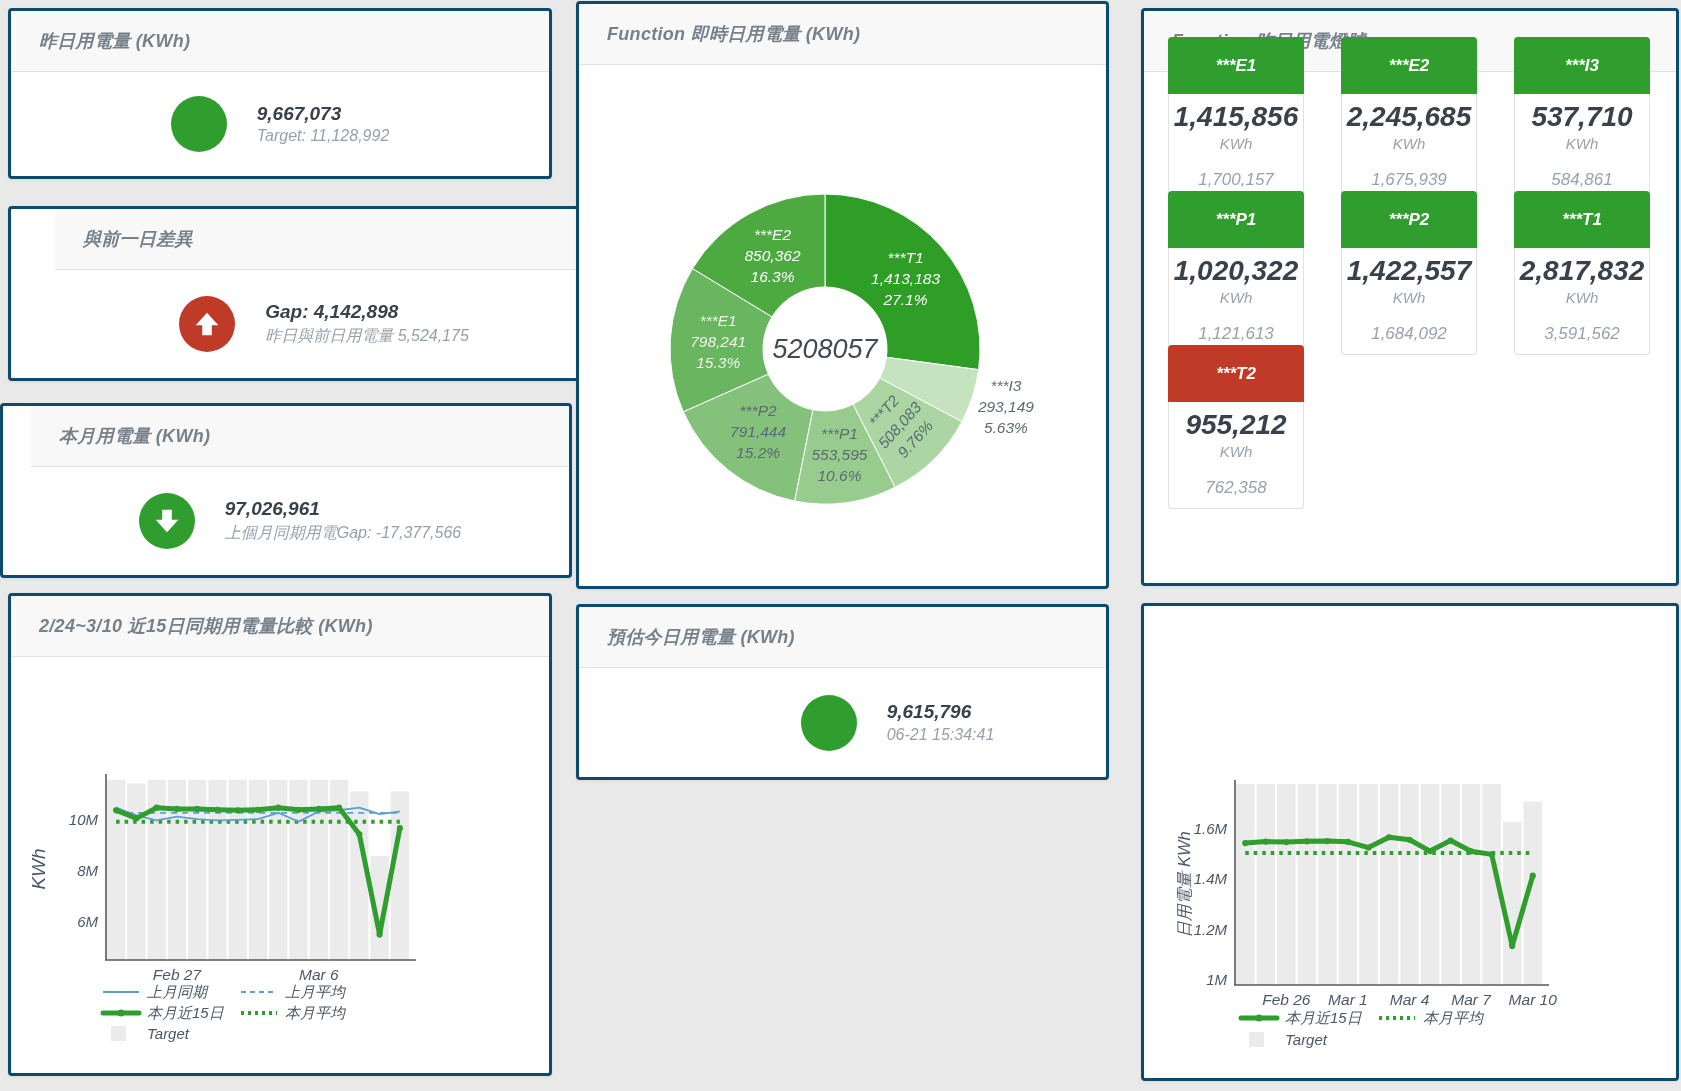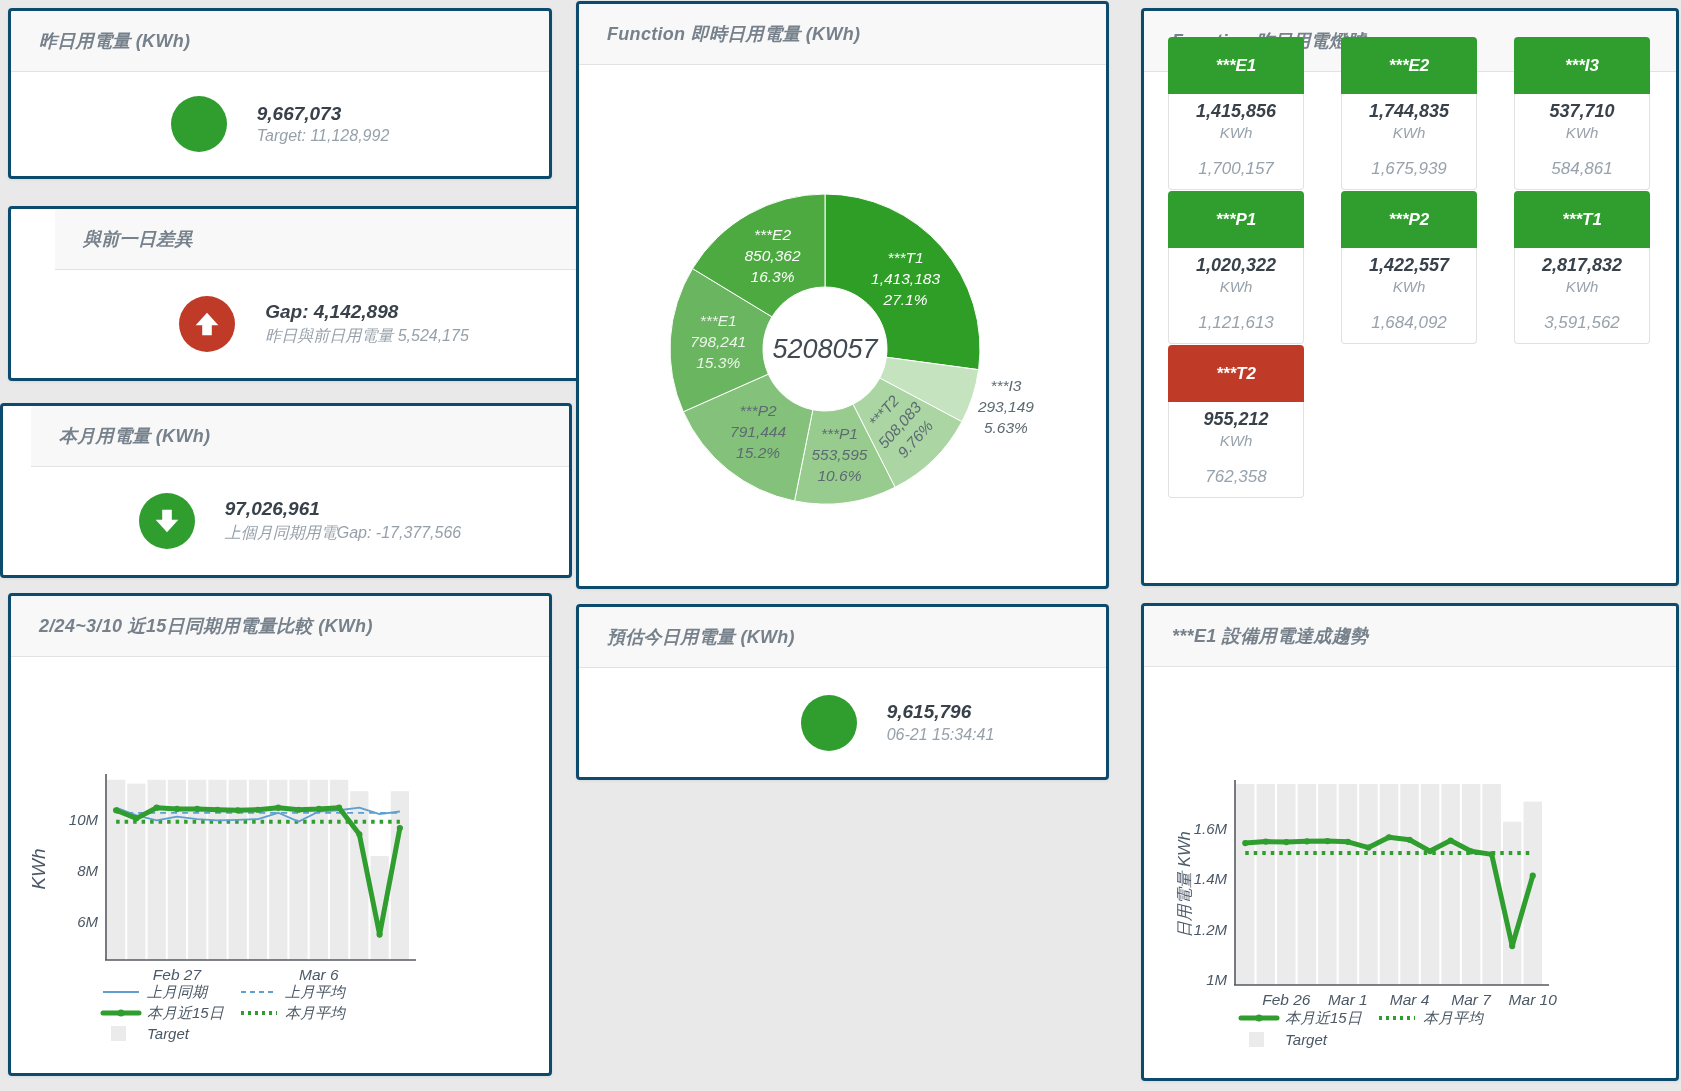--- a/index.html
+++ b/index.html
@@ -10,21 +10,21 @@
   .metric-body{display:flex;align-items:center;justify-content:center;height:calc(100% - 61px);gap:30px;}
   .shift-r{transform:translateX(55px);}
   .dot{width:56px;height:56px;border-radius:50%;display:flex;align-items:center;justify-content:center;flex:0 0 auto;}
   .dot svg{width:32px;height:32px;display:block;}
   .m-txt{min-width:0;}
   .m-val{font-size:19px;font-weight:bold;color:#39424b;line-height:1.15;}
   .m-sub{font-size:16px;color:#96a0aa;margin-top:3px;white-space:nowrap;}
   .tile{position:absolute;width:136px;}
   .tile-h{height:57px;border-radius:4px 4px 0 0;color:#fff;font-weight:bold;font-size:17px;text-align:center;line-height:57px;}
   .tile-b{background:#fff;border:1px solid #e1e1e1;border-top:none;border-radius:0 0 4px 4px;text-align:center;padding:7px 0 10px;}
-  .tile-v{font-size:18px;font-weight:bold;color:#39424b;}
+  .tile-v{font-size:28px;font-weight:bold;color:#39424b;}
   .tile-u{font-size:15px;color:#98a2ac;margin-top:2px;}
   .tile-t{font-size:17px;color:#98a2ac;margin-top:18px;}
   .chart-mount{position:absolute;left:0;top:61px;}
   svg text{font-family:"Liberation Sans","DejaVu Sans",sans-serif;}
 </style>
 </head>
 <body>
 
 <div class="stage">
 
@@ -177,21 +177,21 @@
           <div class="tile-h" style="background:#2f9e2e">***E1</div>
           <div class="tile-b">
             <div class="tile-v">1,415,856</div>
             <div class="tile-u">KWh</div>
             <div class="tile-t">1,700,157</div>
           </div>
         </div>
         <div class="tile" style="left: 197px; top: 26px;">
           <div class="tile-h" style="background:#2f9e2e">***E2</div>
           <div class="tile-b">
-            <div class="tile-v">1,744,835</div>
+            <div class="tile-v">2,245,685</div>
             <div class="tile-u">KWh</div>
             <div class="tile-t">1,675,939</div>
           </div>
         </div>
         <div class="tile" style="left: 370px; top: 26px;">
           <div class="tile-h" style="background:#2f9e2e">***I3</div>
           <div class="tile-b">
             <div class="tile-v">537,710</div>
             <div class="tile-u">KWh</div>
             <div class="tile-t">584,861</div>
@@ -226,21 +226,20 @@
           <div class="tile-b">
             <div class="tile-v">955,212</div>
             <div class="tile-u">KWh</div>
             <div class="tile-t">762,358</div>
           </div>
         </div>
       </div>
   </div>
 
   <div class="card" style="left:1141px;top:603px;width:532px;height:472px;">
-    <div class="card-h">***E1 設備用電達成趨勢</div>
     <div class="chart-mount" id="trend-mount"><svg width="530" height="408">
           <rect x="92.02666666666667" y="117" width="18.48" height="201" fill="#ebebeb"></rect>
           <rect x="112.56000000000002" y="117" width="18.48" height="201" fill="#ebebeb"></rect>
           <rect x="133.09333333333333" y="117" width="18.48" height="201" fill="#ebebeb"></rect>
           <rect x="153.62666666666667" y="117" width="18.48" height="201" fill="#ebebeb"></rect>
           <rect x="174.16" y="117" width="18.48" height="201" fill="#ebebeb"></rect>
           <rect x="194.69333333333333" y="117" width="18.48" height="201" fill="#ebebeb"></rect>
           <rect x="215.22666666666666" y="117" width="18.48" height="201" fill="#ebebeb"></rect>
           <rect x="235.76" y="117" width="18.48" height="201" fill="#ebebeb"></rect>
           <rect x="256.29333333333335" y="117" width="18.48" height="201" fill="#ebebeb"></rect>

